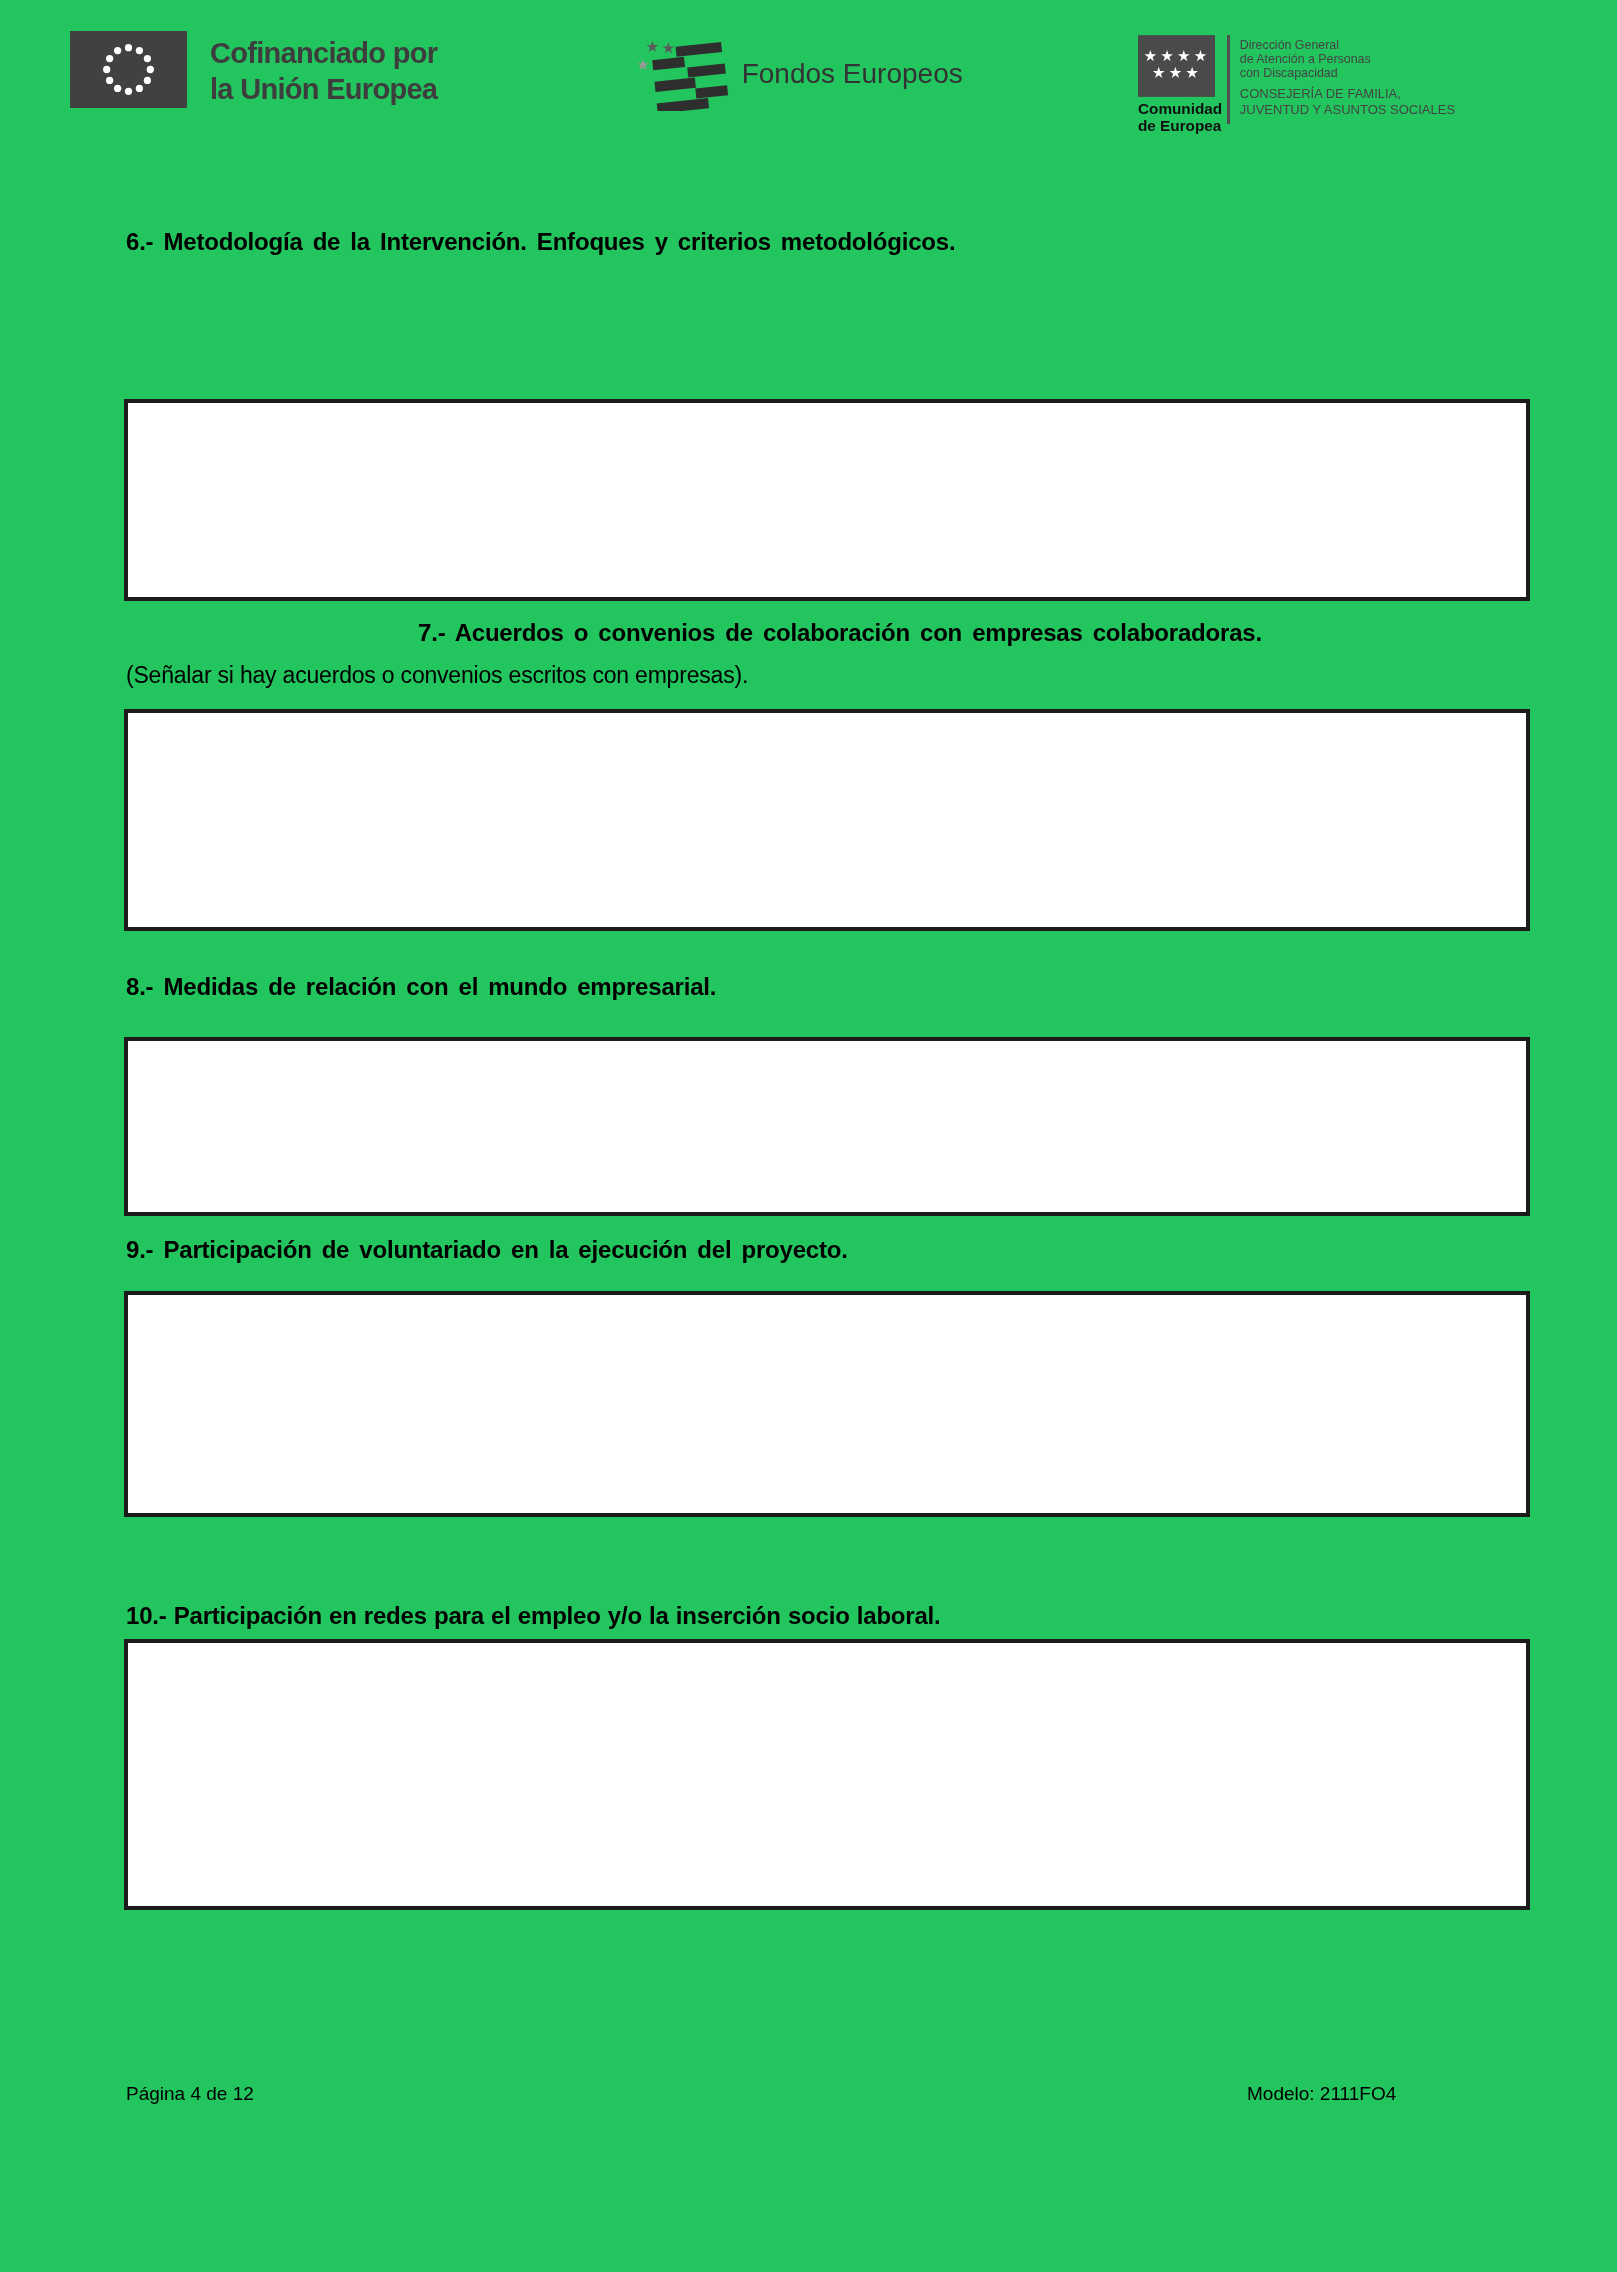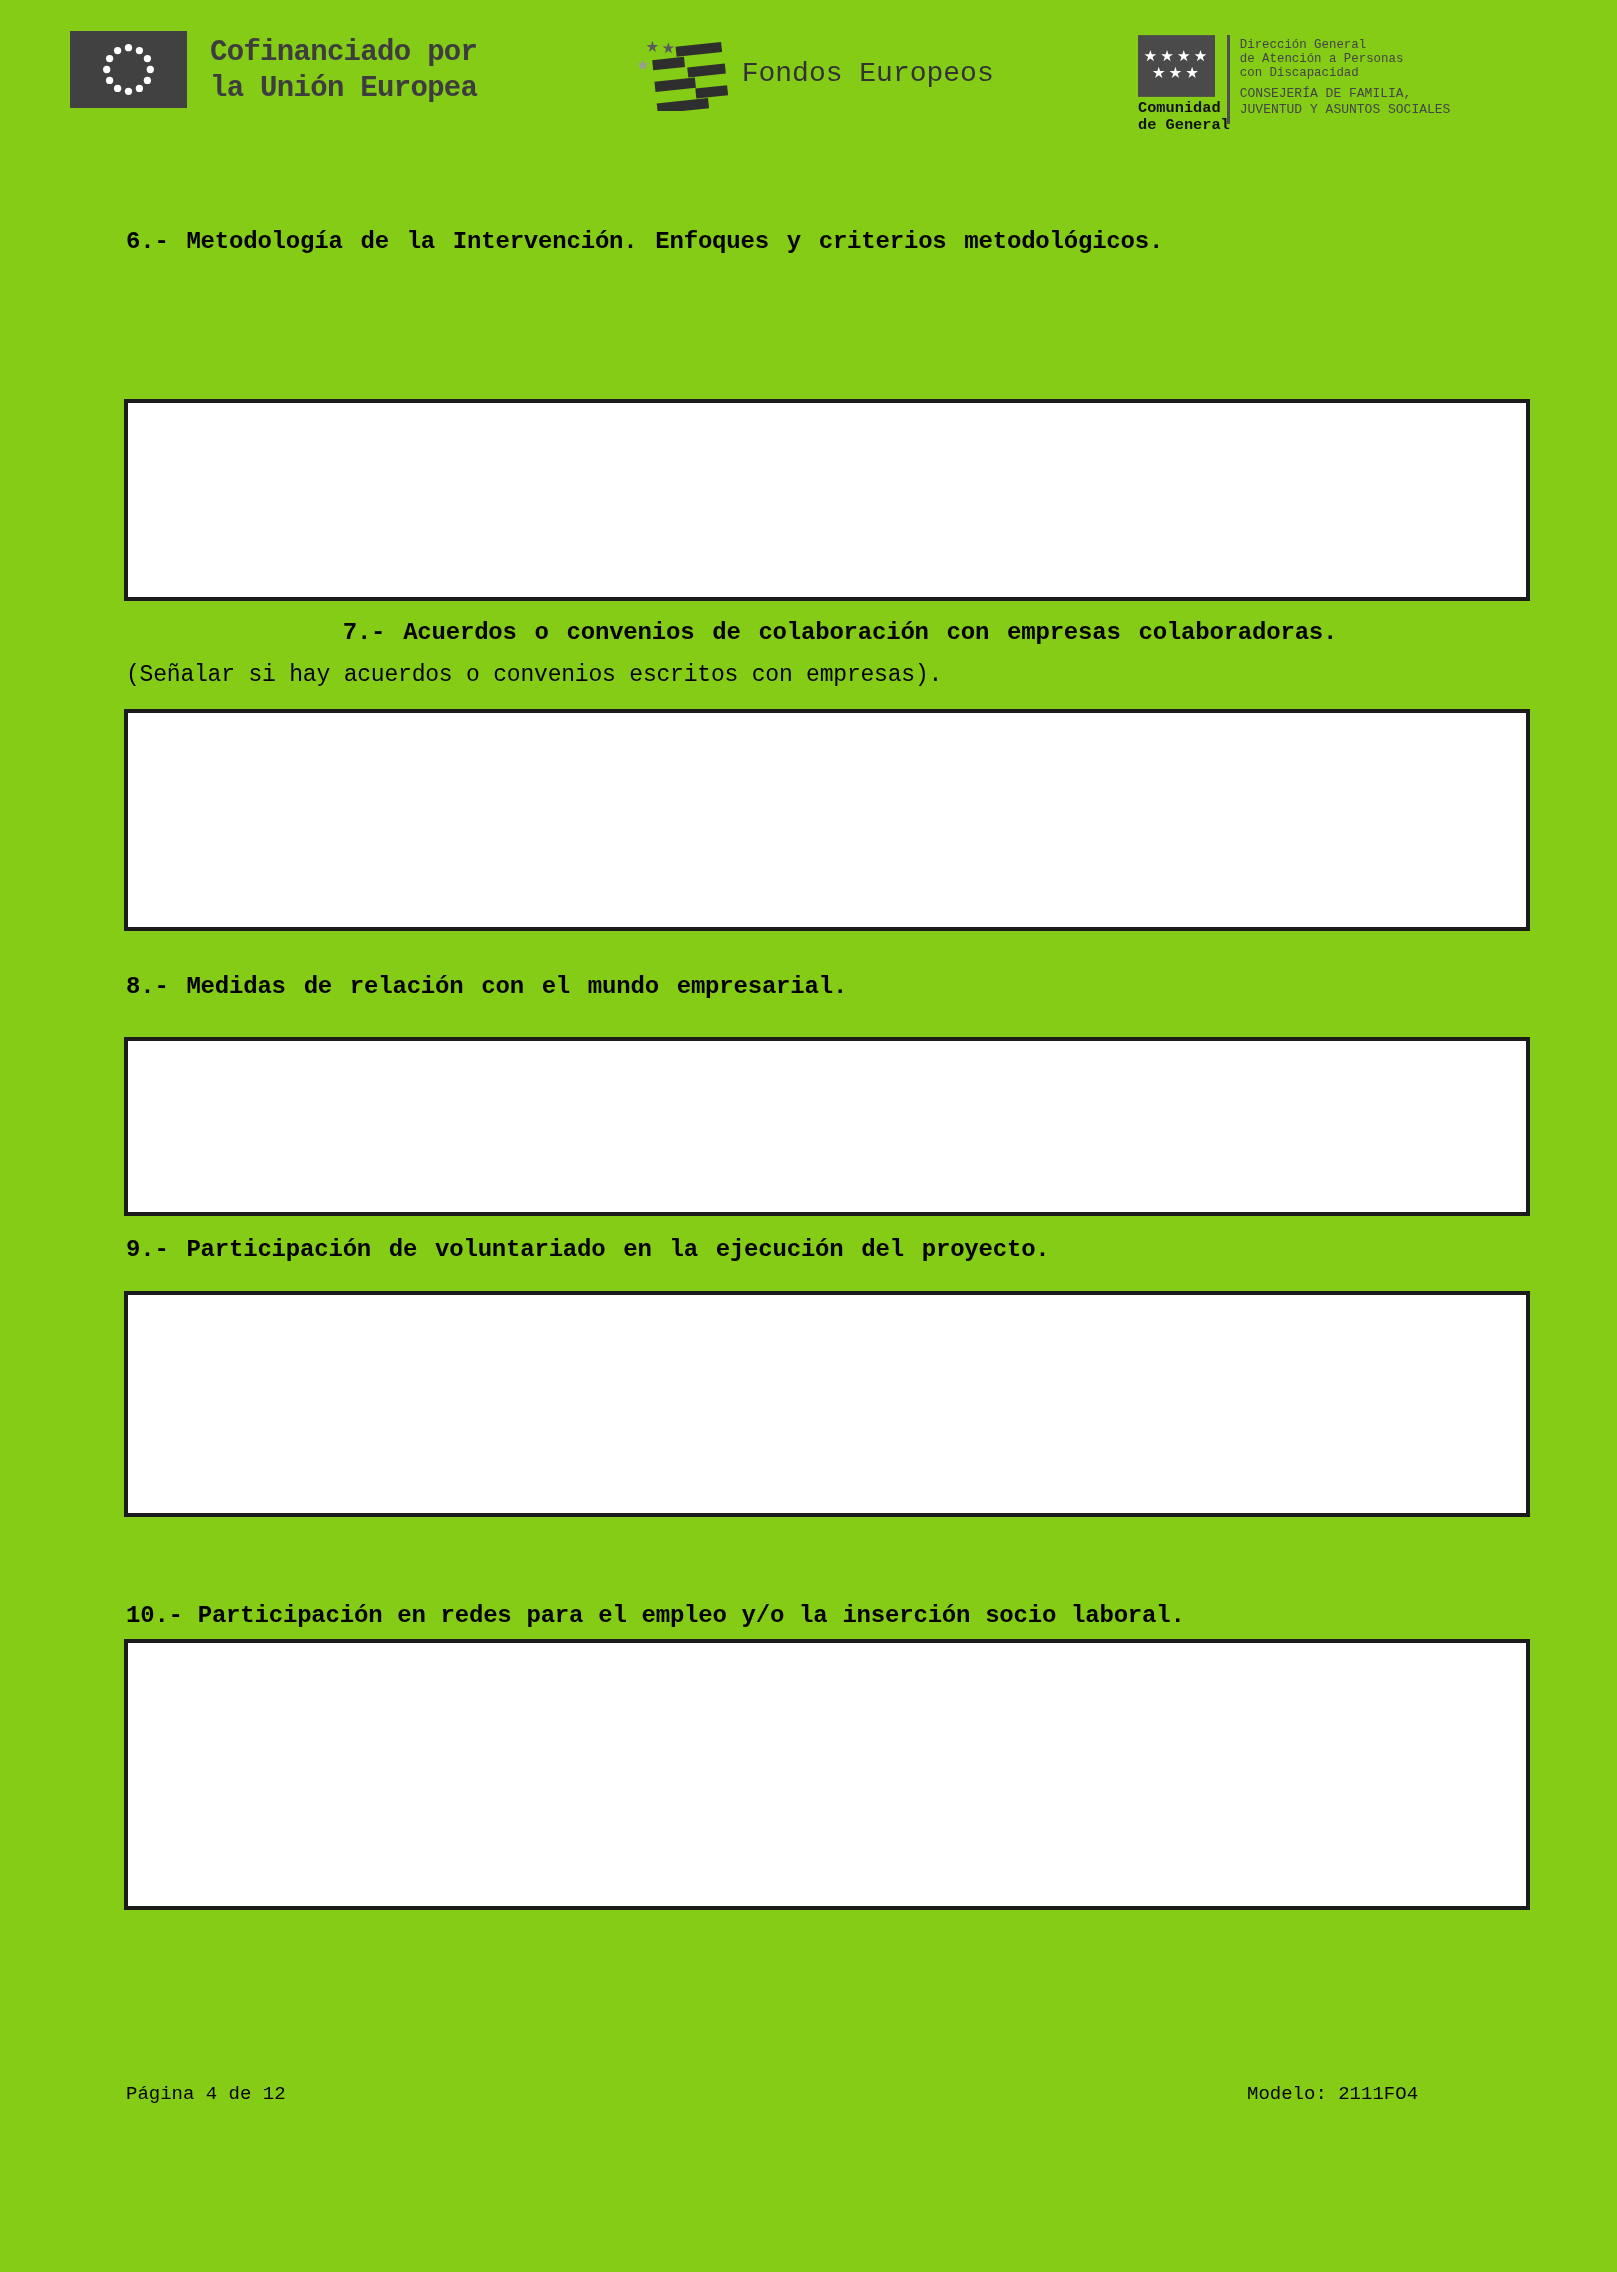--- a/index.html
+++ b/index.html
@@ -1,21 +1,21 @@
 <!DOCTYPE html>
 <html style="font-size:11.7px"><head>
 <meta charset="utf-8">
 <style>
   html,body{margin:0;padding:0;background:#e8e8e8;}
   .page{
     position:relative;
     width:1617px;
     height:2273px;
-    background:#84cc16;
-    font-family:Liberation Mono, monospace;
+    background:#22c55e;
+    font-family:Liberation Sans, sans-serif;
     color:#000;
     overflow:hidden;
   }
   
   .eu-logo{position:absolute;left:70px;top:31px;display:flex;align-items:flex-start;}
   .eu-flag{width:117px;height:77px;display:block;}
   .eu-text{margin-left:23px;margin-top:4.4px;font-weight:bold;font-size:29px;line-height:36px;color:#3d3d3d;letter-spacing:-0.7px;}
   .fondos-logo{position:absolute;left:635px;top:38px;display:flex;align-items:flex-start;}
   .fondos-icon{width:98px;height:73px;display:block;}
   .fondos-text{margin-left:8.7px;margin-top:20.4px;font-size:28px;color:#333;line-height:32px;text-align:center;}
@@ -110,21 +110,21 @@
           <use href="#star5" transform="translate(40,29) scale(0.85)"></use>
           <use href="#star5" transform="translate(63,29) scale(0.85)"></use>
           <use href="#star5" transform="translate(86,29) scale(0.85)"></use>
           <use href="#star5" transform="translate(28.5,52) scale(0.85)"></use>
           <use href="#star5" transform="translate(51.5,52) scale(0.85)"></use>
           <use href="#star5" transform="translate(74.5,52) scale(0.85)"></use>
         </g>
       </svg>
       <div class="madrid-name">
         <div>Comunidad</div>
-        <div>de General</div>
+        <div>de Europea</div>
       </div>
     </div>
     <div class="madrid-bar"></div>
     <div class="madrid-right">
       <div class="madrid-dg">
         <div>Dirección General</div>
         <div>de Atención a Personas</div>
         <div>con Discapacidad</div>
       </div>
       <div class="madrid-cons">

